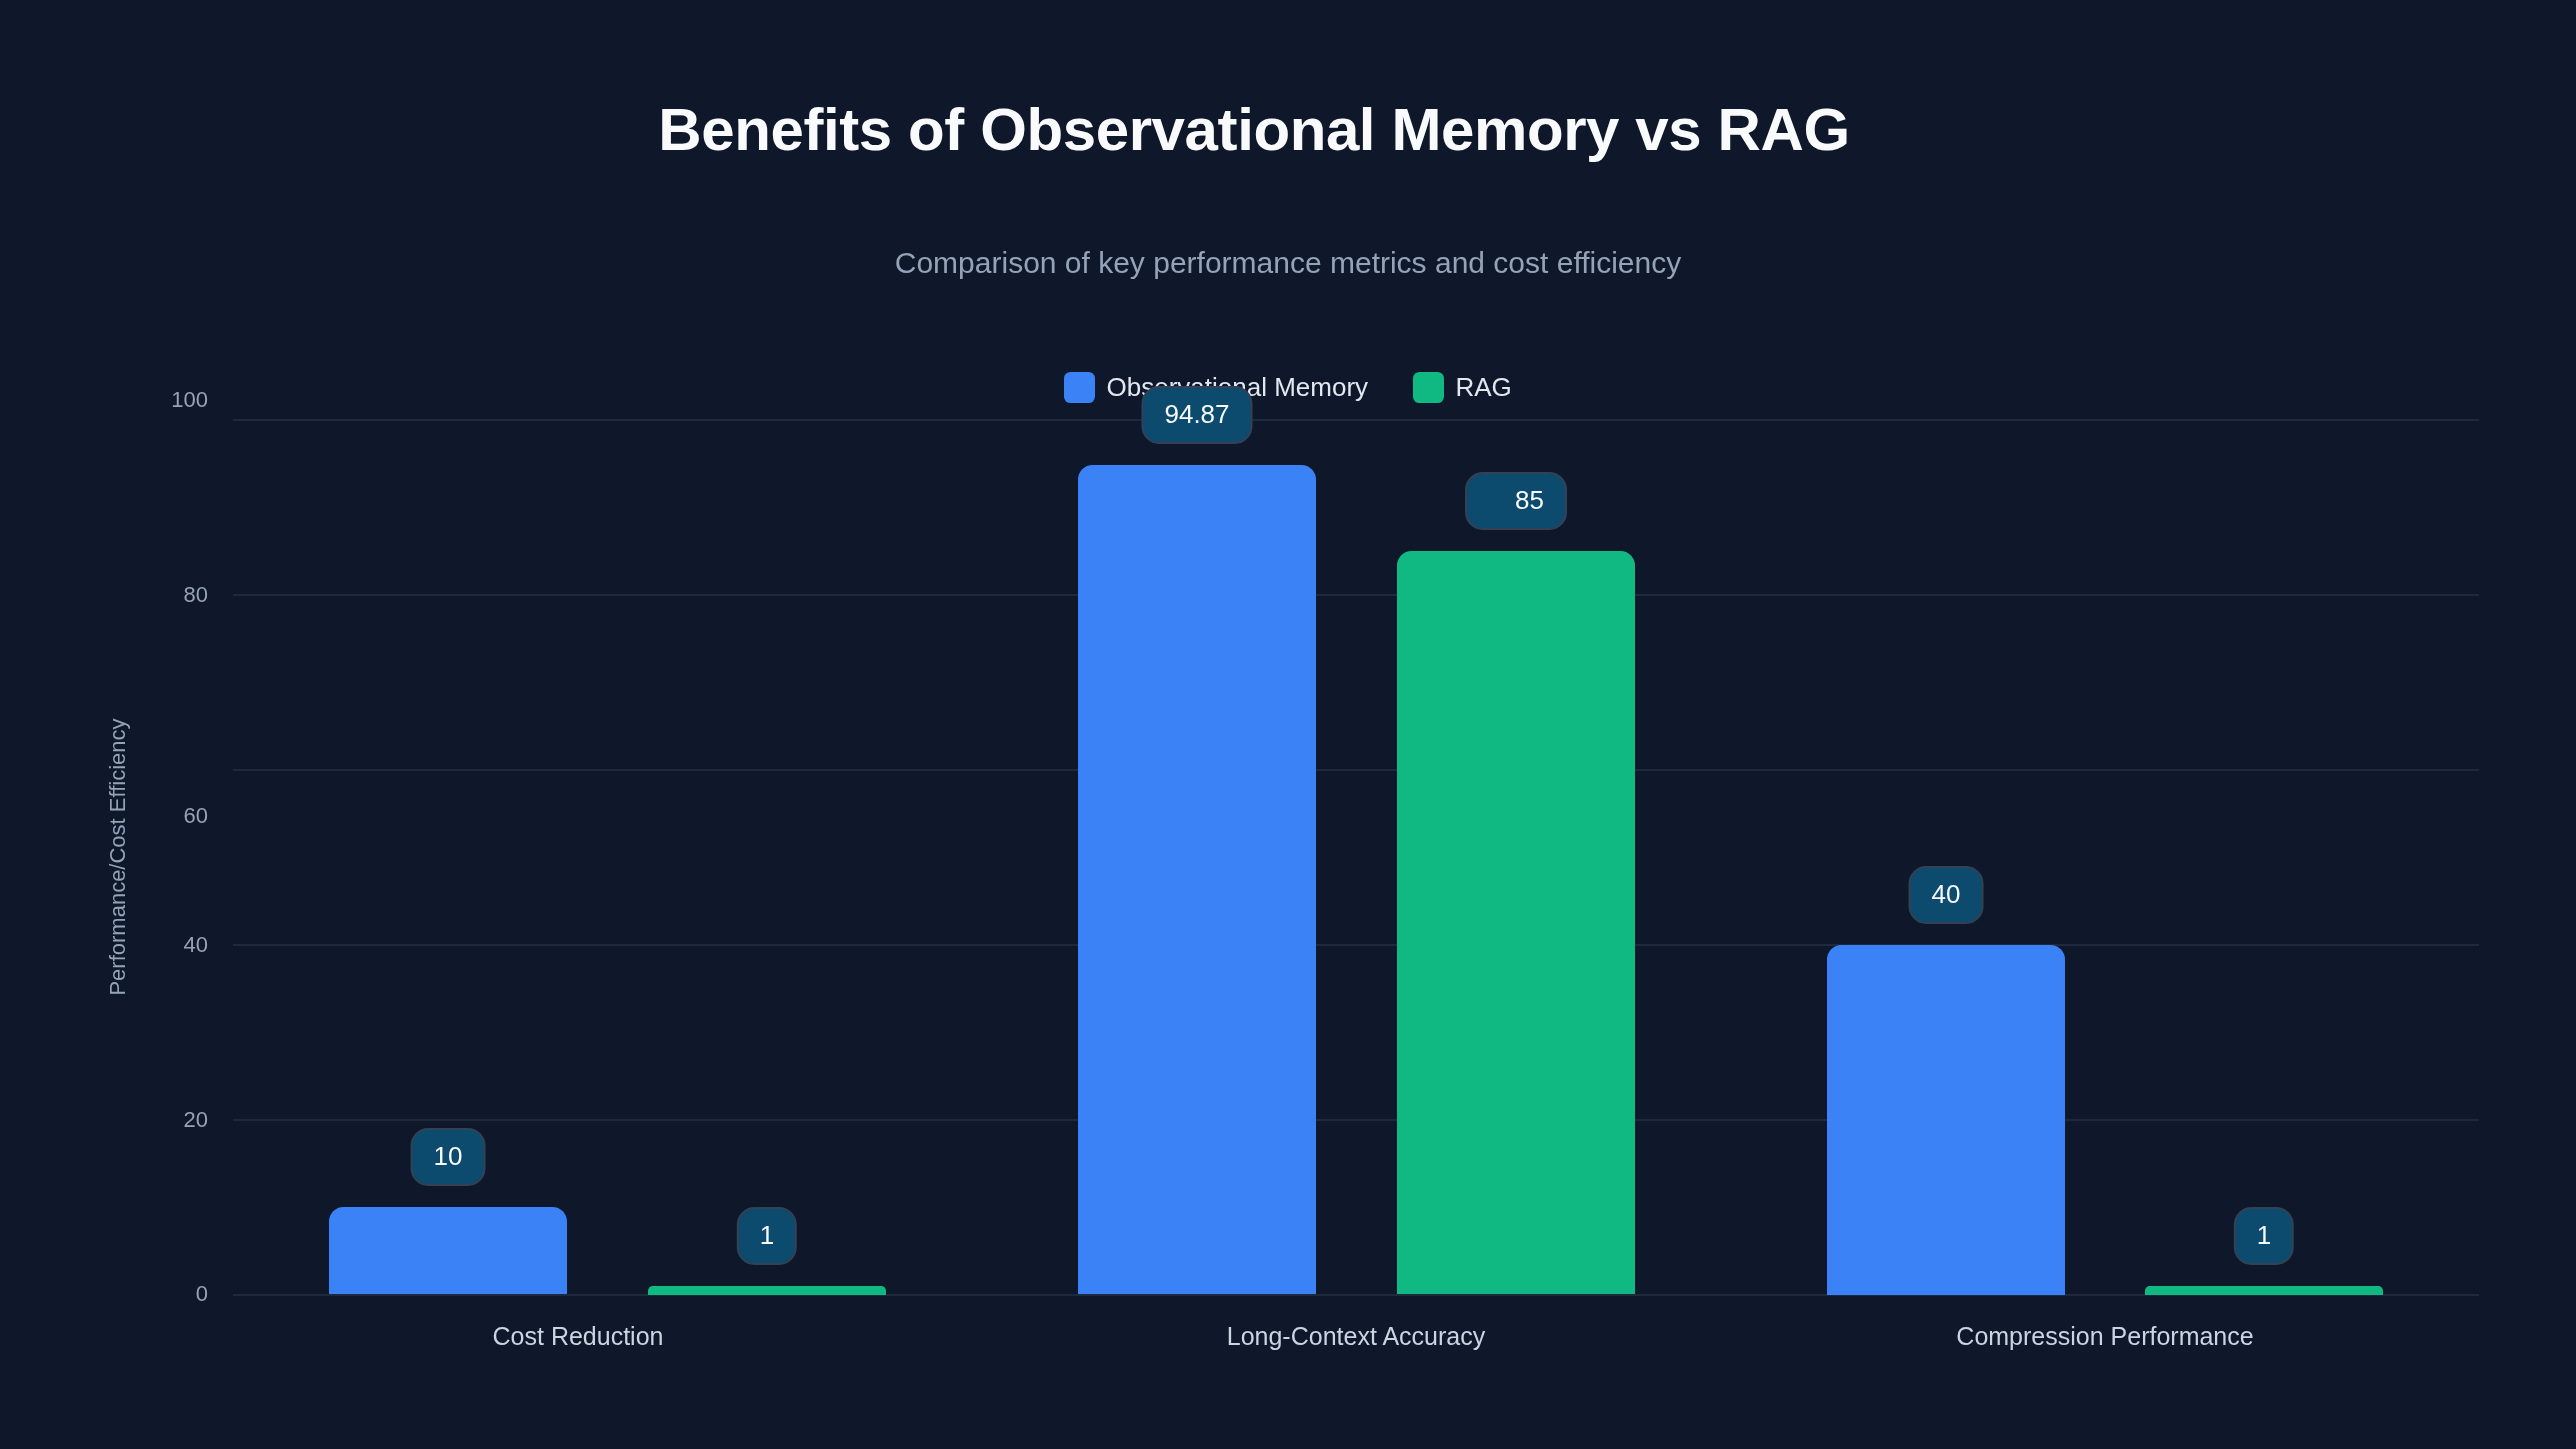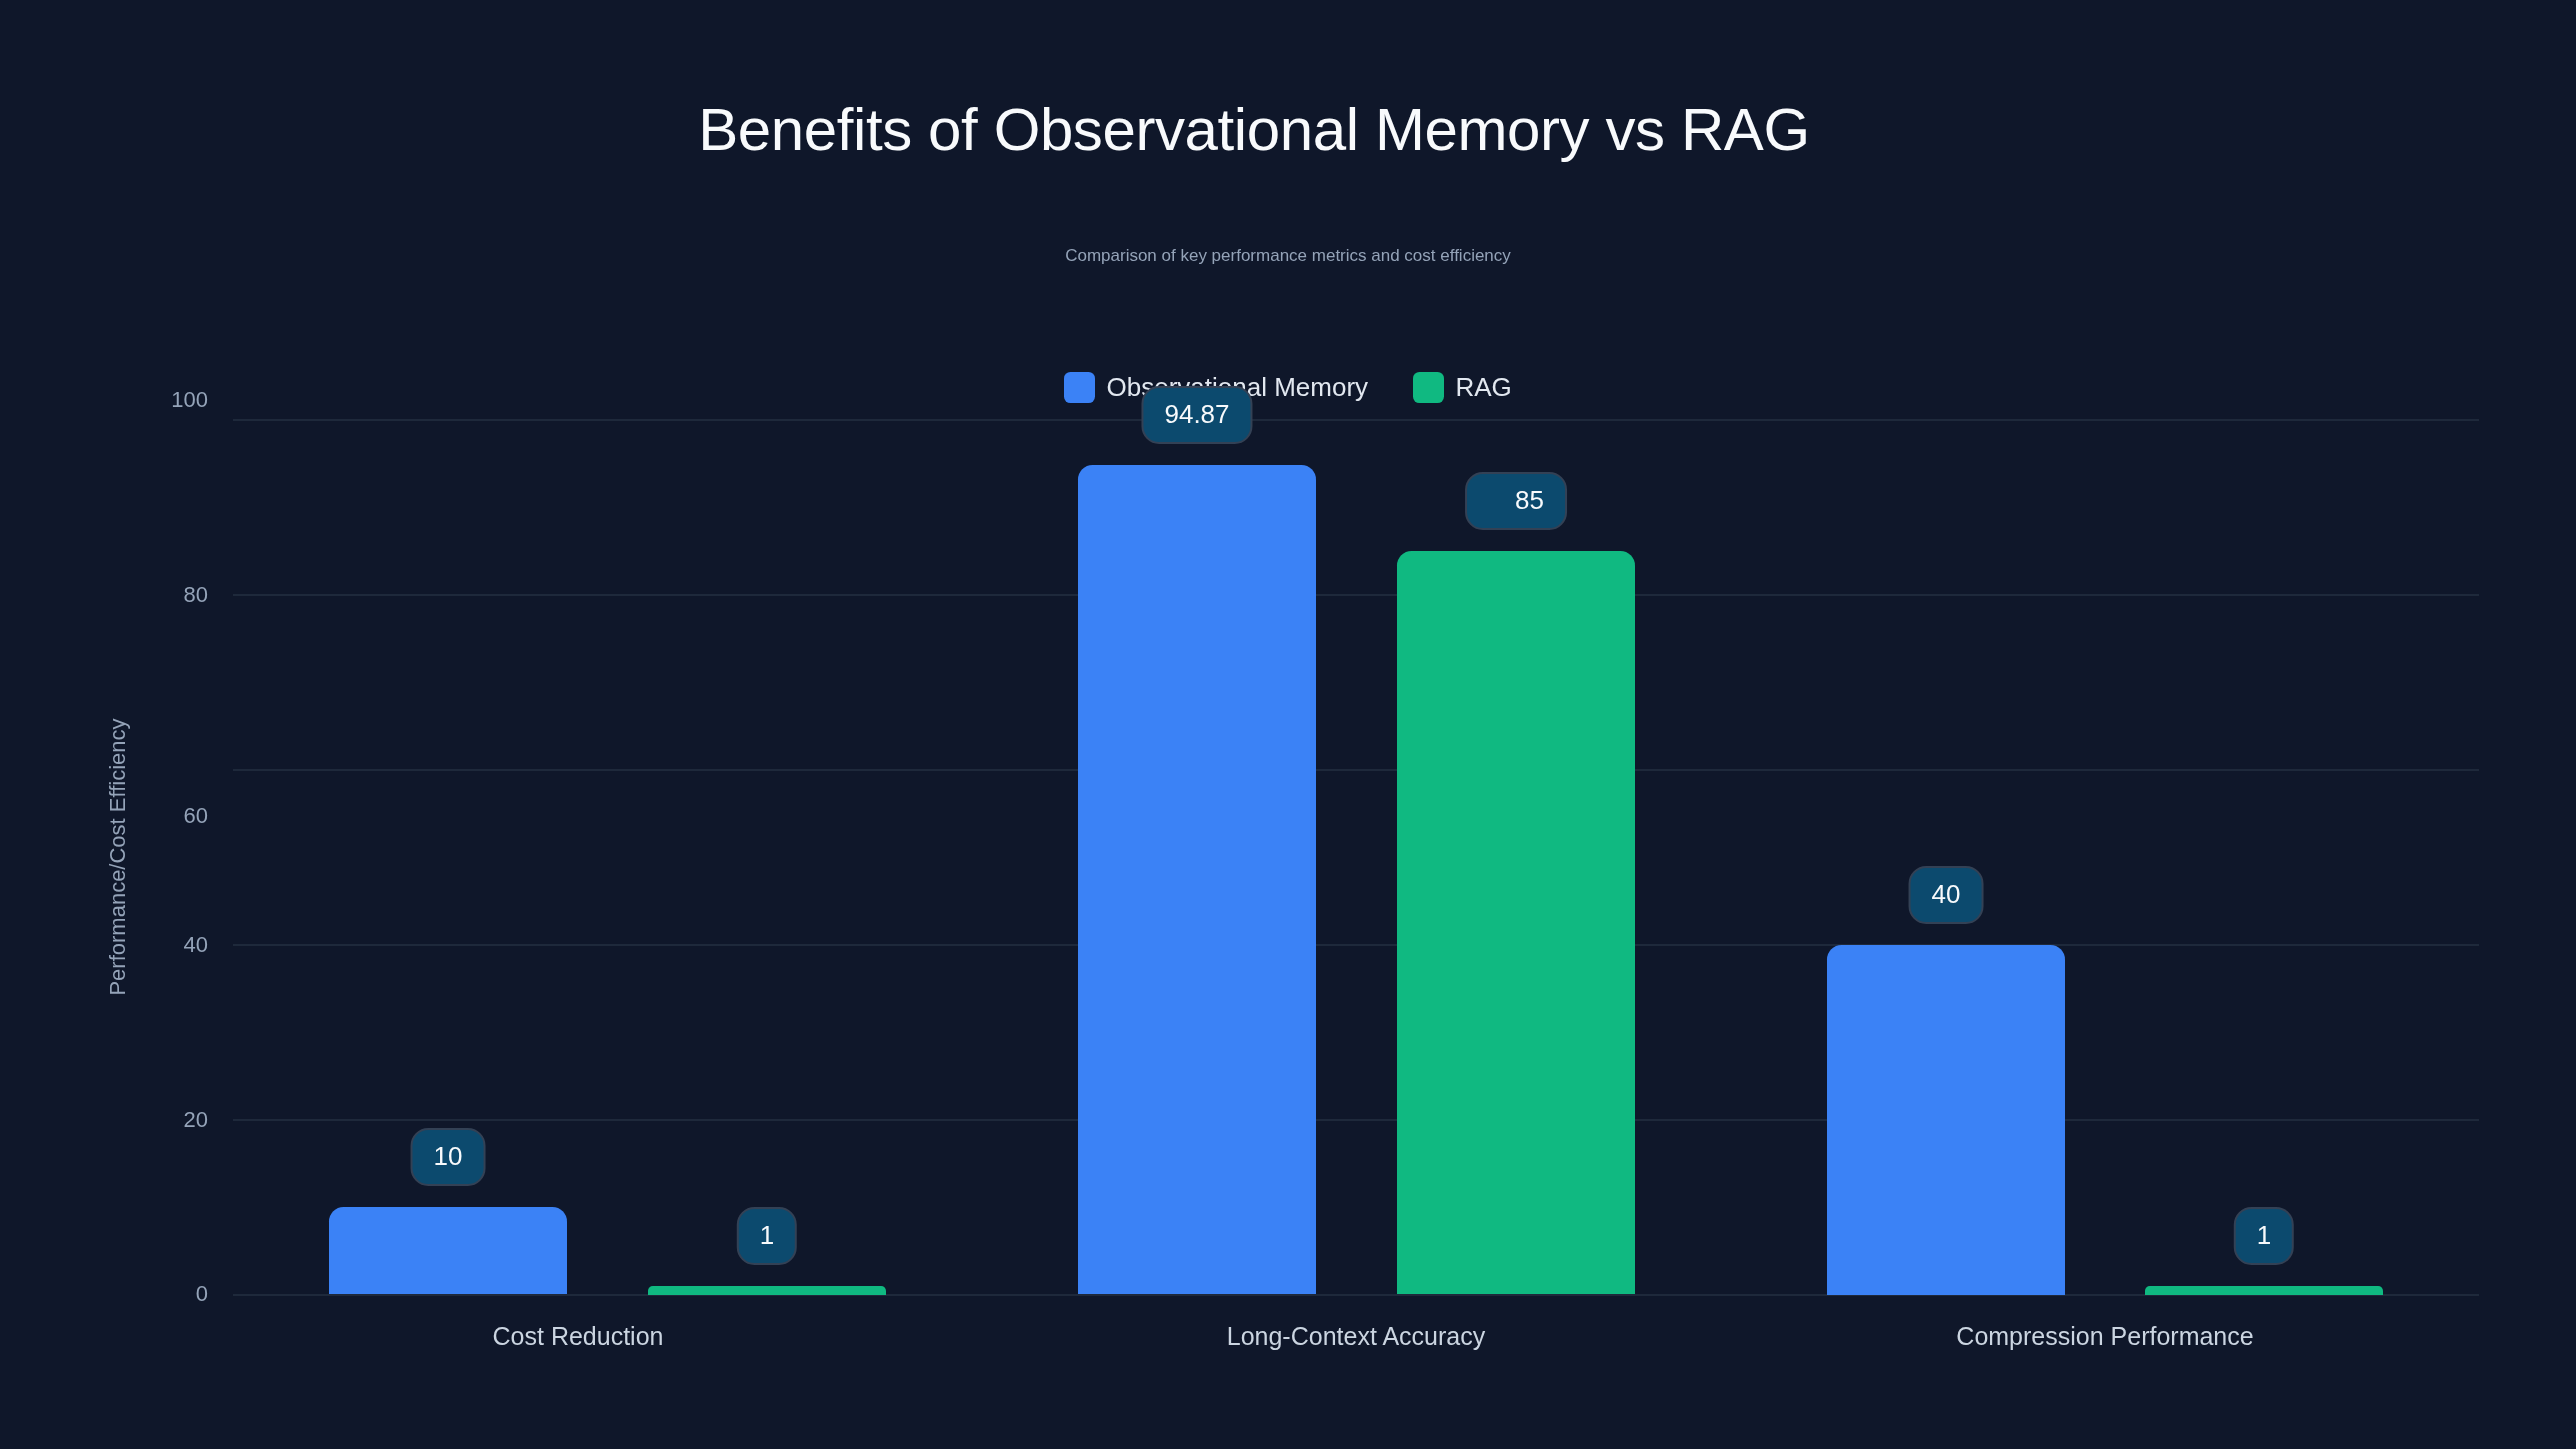--- a/index.html
+++ b/index.html
@@ -5,26 +5,26 @@
   html, body { margin: 0; padding: 0; }
   body {
     width: 2576px; height: 1449px; overflow: hidden;
     background: #0f172a;
     font-family: "Liberation Sans", "DejaVu Sans", sans-serif;
     position: relative;
     color: #f8fafc;
   }
   .title {
     position: absolute; left: 0; top: 95px; width: 2508px;
-    text-align: center; font-size: 60px; color: #f8fafc; font-weight: 400;
+    text-align: center; font-size: 60px; color: #f8fafc; font-weight: 700;
     letter-spacing: -0.4px;
   }
   .subtitle {
     position: absolute; left: 0; top: 246px; width: 2576px;
-    text-align: center; font-size: 17px; color: #94a3b8;
+    text-align: center; font-size: 30px; color: #94a3b8;
   }
   .legend {
     position: absolute; top: 372px; left: 0; width: 2576px;
     display: flex; justify-content: center; gap: 45px; align-items: center;
     z-index: 1;
   }
   .legend-item { display: flex; align-items: center; gap: 11.3px; font-size: 26px; color: #e2e8f0; }
   .legend-swatch { width: 31px; height: 31px; border-radius: 6.4px; display: inline-block; }
   .ylabel {
     position: absolute; left: 118px; top: 857px;

